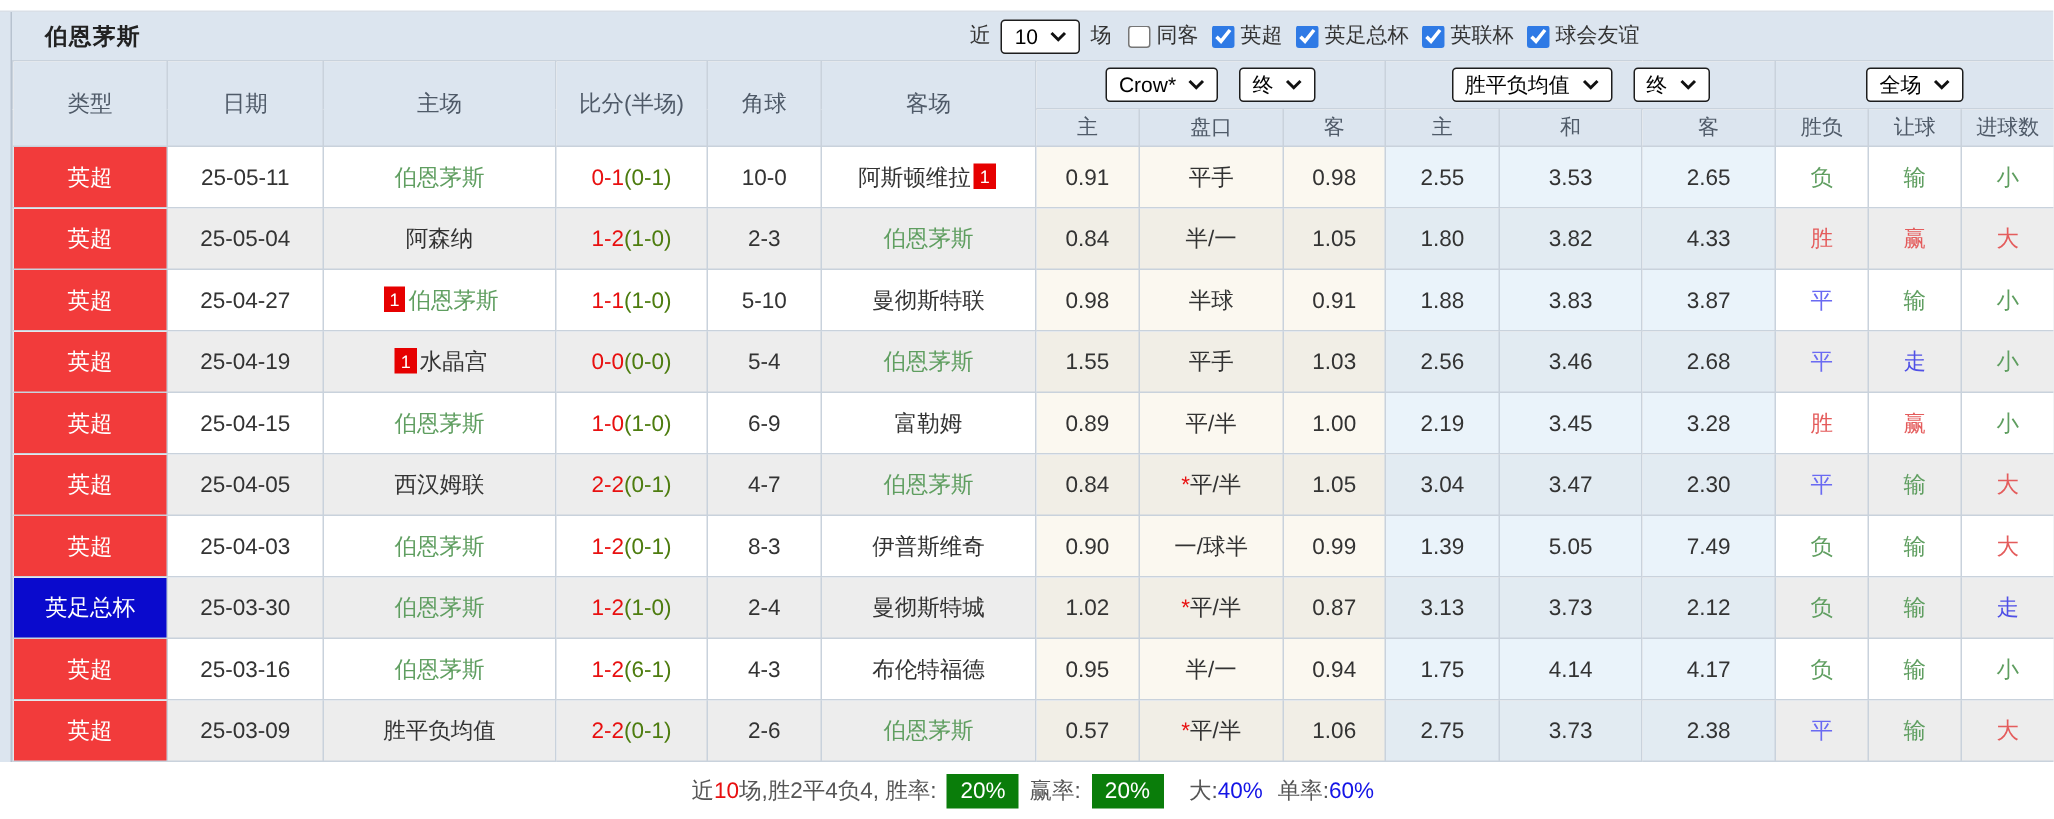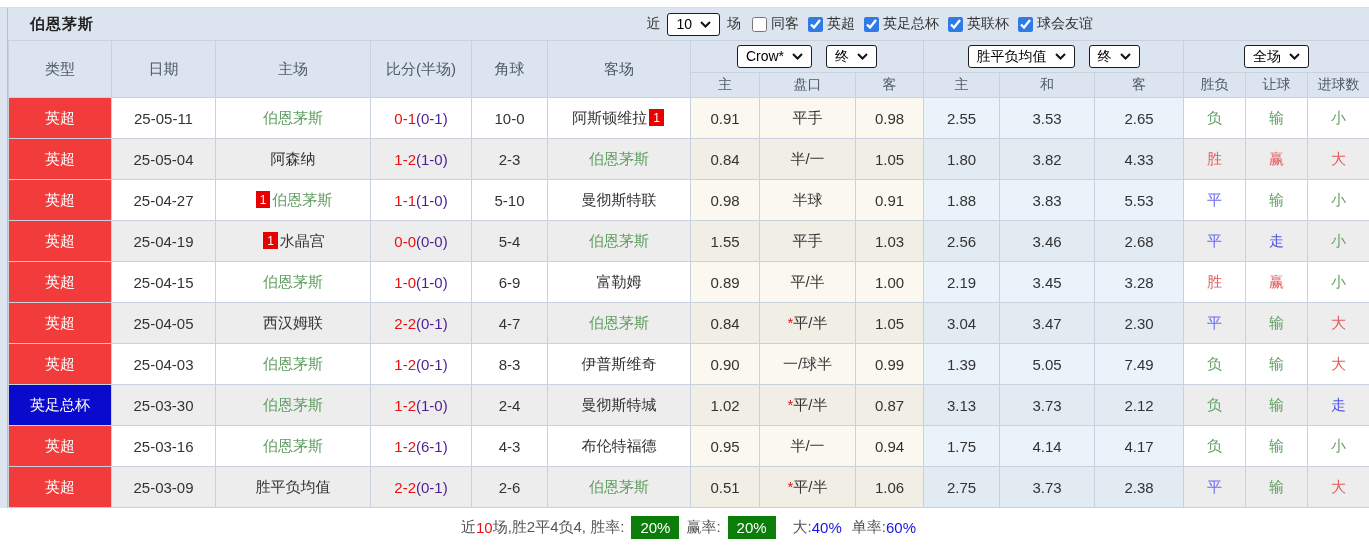--- a/index.html
+++ b/index.html
@@ -38,21 +38,21 @@
   tbody td { height: 41px; font-size: 15px; color: #333; background: #fff; }
   tbody tr:nth-child(even) td { background: #ededed; }
   tbody td.col-odds { background: #fbf8f0; text-align: center; }
   tbody tr:nth-child(even) td.col-odds { background: #f1eee6; }
   tbody td.col-mean { background: #eaf3fa; }
   tbody tr:nth-child(even) td.col-mean { background: #e2ebf2; }
   tbody td.col-type { color: #fff; font-size: 15px; }
 
   .team-name.green { color: #5f9e60; }
   .ft-score { color: #e81010; }
-  .ht-score { color: #4c1d95; }
+  .ht-score { color: #4d7c0f; }
   .card-badge { display: inline-block; background: #e60000; color: #fff; font-size: 12px;
                 line-height: 1; padding: 2.5px 4px; margin: 0 2px; vertical-align: 1px; }
   .star { color: #e81010; }
 
   
   .stats-footer { height: 38px; background: #fff; display: flex; align-items: center;
                   justify-content: center; font-size: 15px; color: #555; }
   .stats-footer .num-red { color: #e81010; }
   .rate-badge { background: #0a7d0a; color: #fff; padding: 3px 9px; margin: 0 7px; }
   .pct-blue { color: #1414e6; }
@@ -221,21 +221,21 @@
     <td class="col-date">25-04-27</td>
     <td class="home-cell"><span class="card-badge">1</span><span class="team-name green">伯恩茅斯</span></td>
     <td class="col-score"><span class="ft-score">1-1</span><span class="ht-score">(1-0)</span></td>
     <td class="col-corner">5-10</td>
     <td class="away-cell"><span class="team-name">曼彻斯特联</span></td>
     <td class="col-odds o0">0.98</td>
     <td class="col-odds o1">半球</td>
     <td class="col-odds o2">0.91</td>
     <td class="col-mean m0">1.88</td>
     <td class="col-mean m1">3.83</td>
-    <td class="col-mean m2">5.53</td>
+    <td class="col-mean m2">3.87</td>
     <td class="col-res r0" style="color: rgb(106, 106, 242);">平</td>
     <td class="col-res r1" style="color: rgb(95, 158, 96);">输</td>
     <td class="col-res r2" style="color: rgb(95, 158, 96);">小</td>
   </tr>
         <tr>
     <td class="col-type" style="background: rgb(242, 59, 59);">英超</td>
     <td class="col-date">25-04-19</td>
     <td class="home-cell"><span class="card-badge">1</span><span class="team-name">水晶宫</span></td>
     <td class="col-score"><span class="ft-score">0-0</span><span class="ht-score">(0-0)</span></td>
     <td class="col-corner">5-4</td>
@@ -335,21 +335,21 @@
     <td class="col-res r1" style="color: rgb(95, 158, 96);">输</td>
     <td class="col-res r2" style="color: rgb(95, 158, 96);">小</td>
   </tr>
         <tr>
     <td class="col-type" style="background: rgb(242, 59, 59);">英超</td>
     <td class="col-date">25-03-09</td>
     <td class="home-cell"><span class="team-name">胜平负均值</span></td>
     <td class="col-score"><span class="ft-score">2-2</span><span class="ht-score">(0-1)</span></td>
     <td class="col-corner">2-6</td>
     <td class="away-cell"><span class="team-name green">伯恩茅斯</span></td>
-    <td class="col-odds o0">0.51</td>
+    <td class="col-odds o0">0.57</td>
     <td class="col-odds o1"><span class="star">*</span>平/半</td>
     <td class="col-odds o2">1.06</td>
     <td class="col-mean m0">2.75</td>
     <td class="col-mean m1">3.73</td>
     <td class="col-mean m2">2.38</td>
     <td class="col-res r0" style="color: rgb(106, 106, 242);">平</td>
     <td class="col-res r1" style="color: rgb(95, 158, 96);">输</td>
     <td class="col-res r2" style="color: rgb(228, 92, 92);">大</td>
   </tr>
       </tbody>

